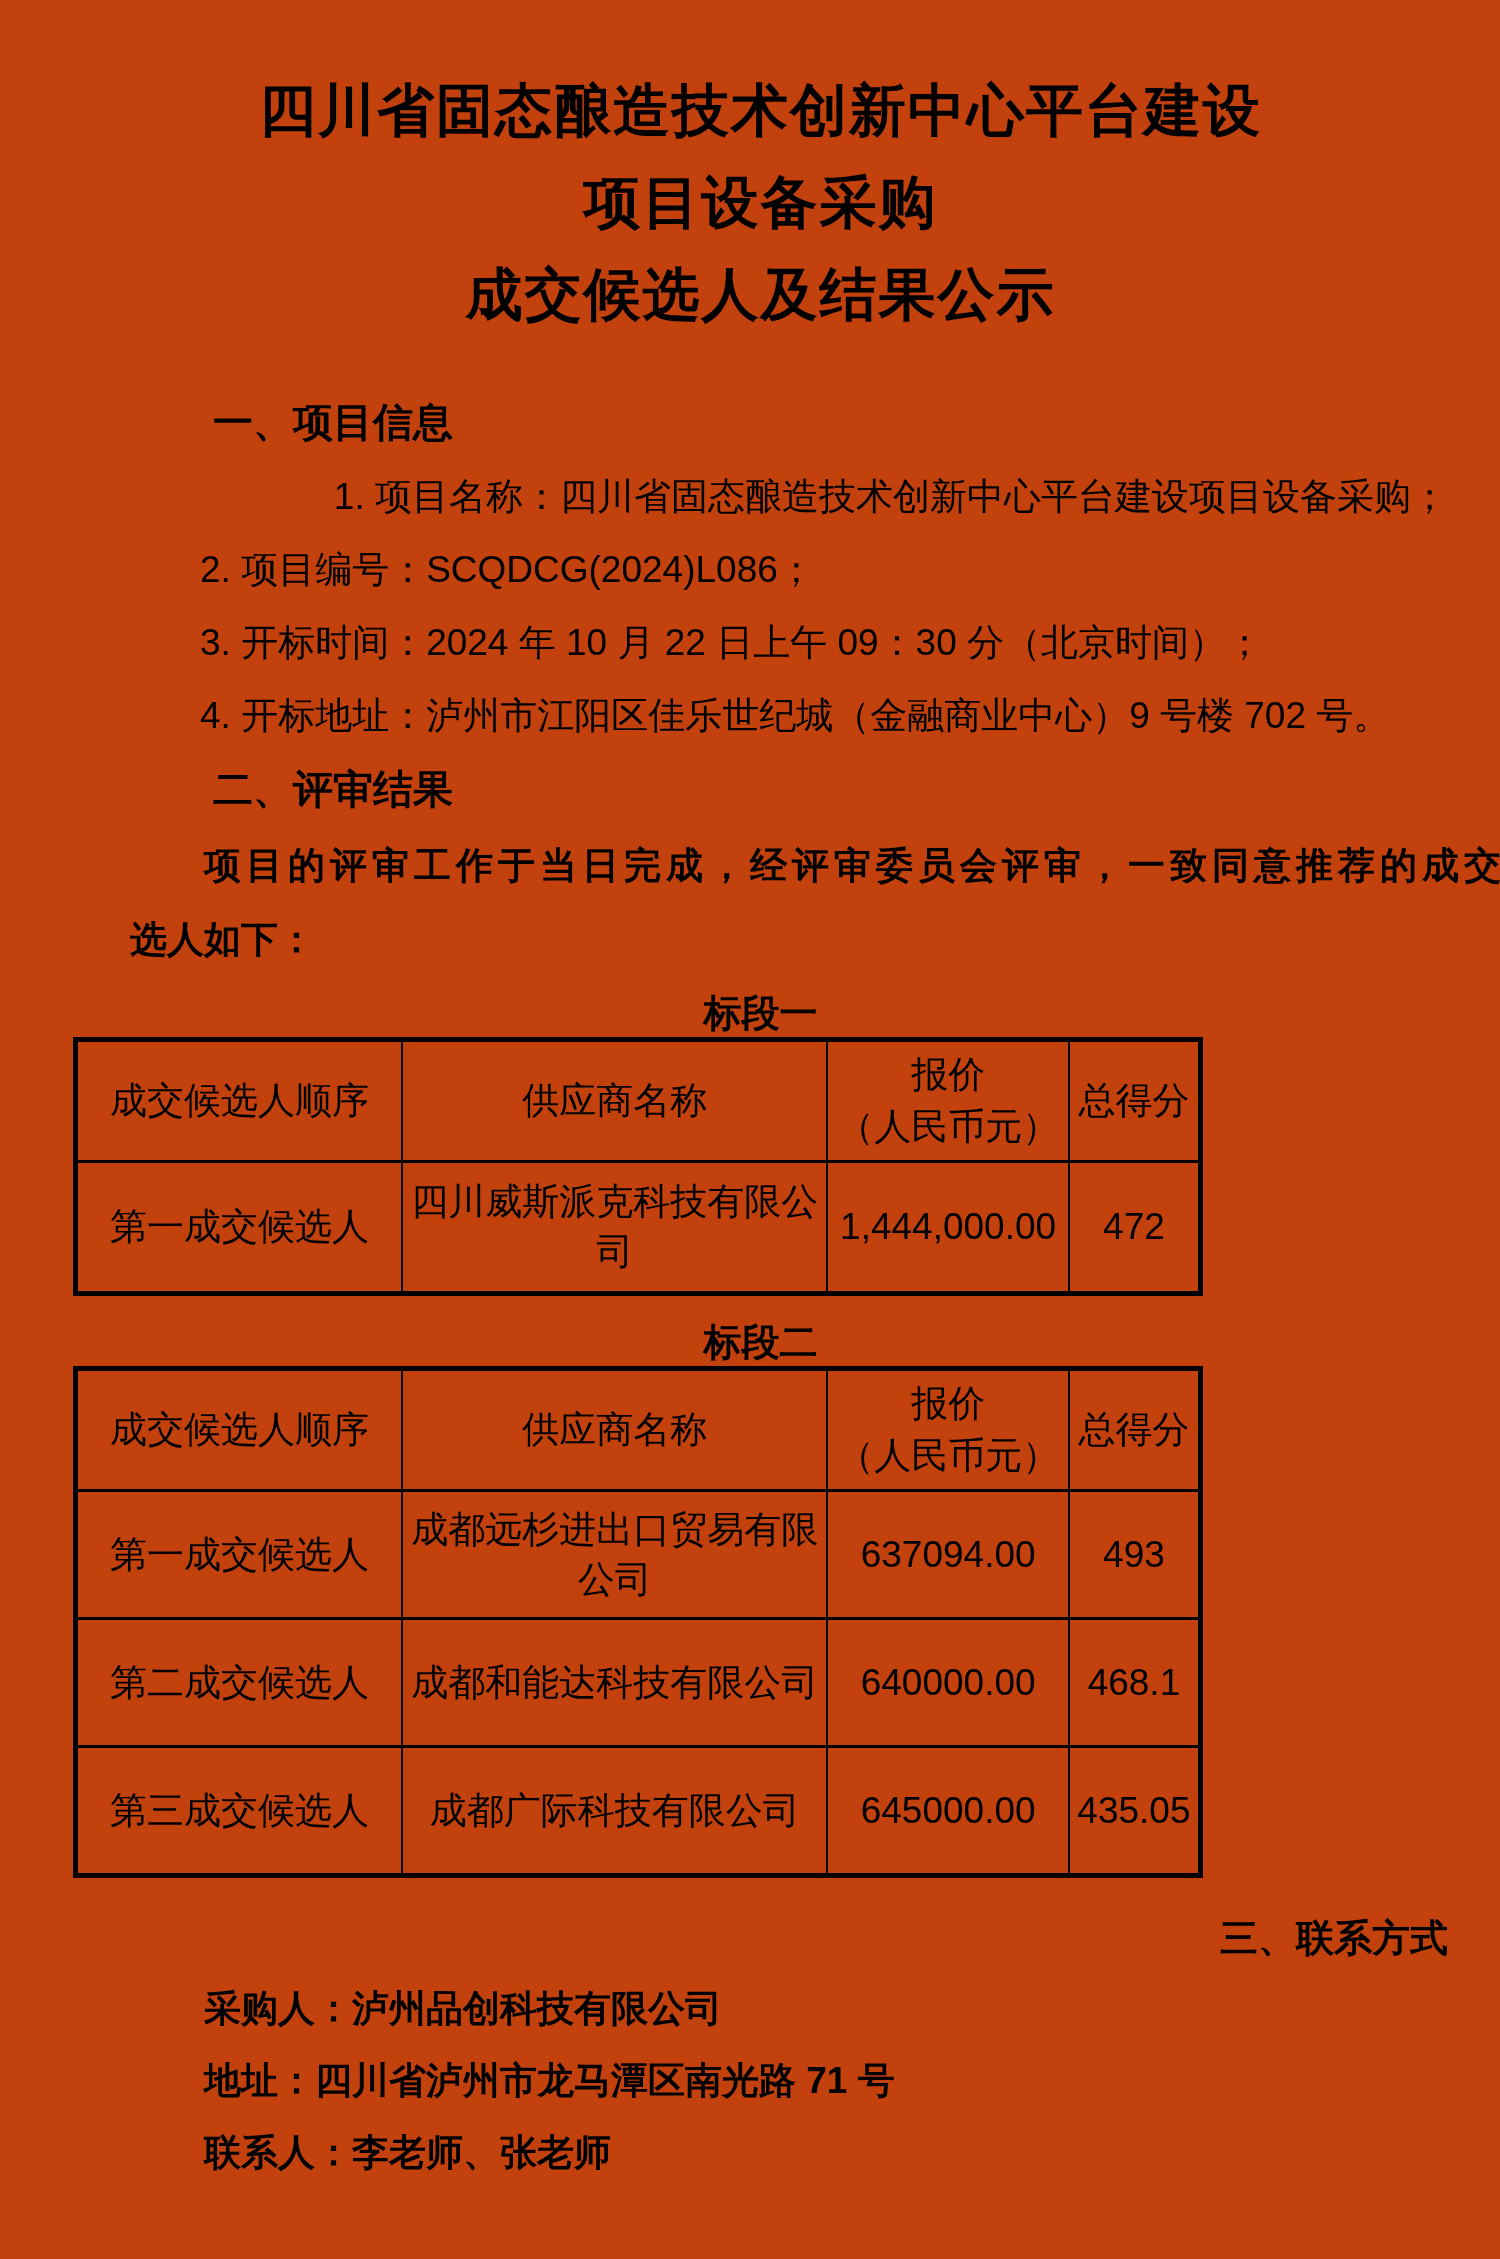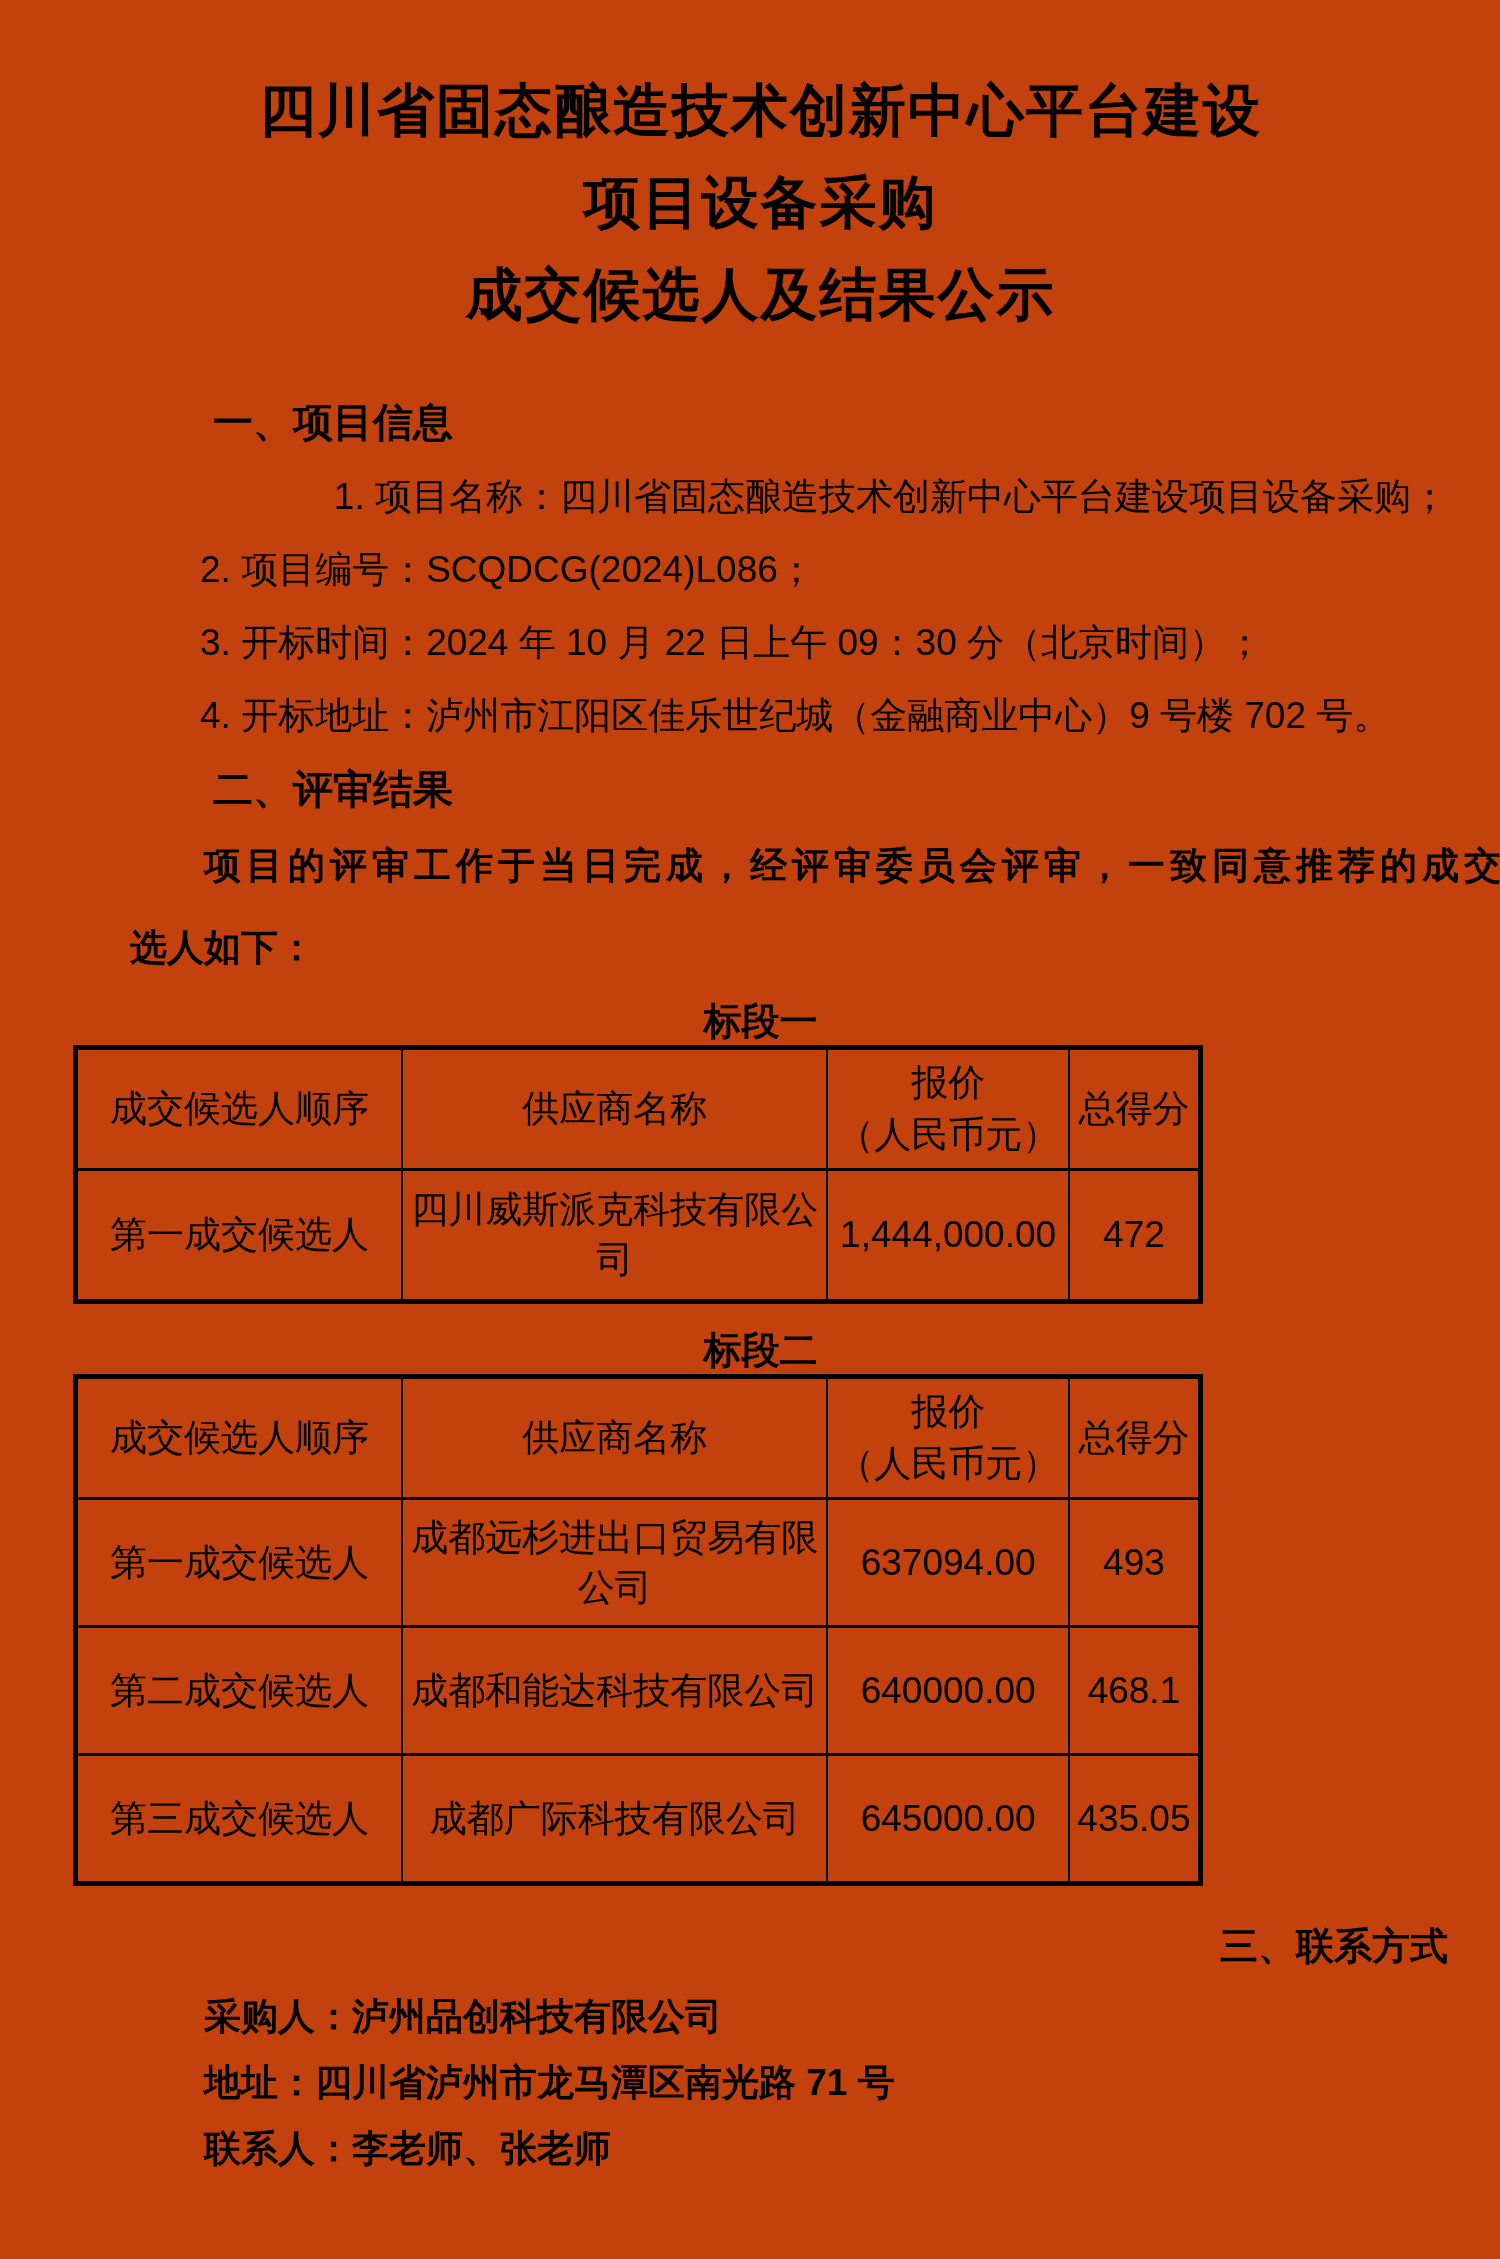--- a/index.html
+++ b/index.html
@@ -64,21 +64,21 @@
     font-weight: 700;
     line-height: 46px;
     margin-left: 57px;
     white-space: nowrap;
   }
   .para-line.l1 {
     margin-top: 30px;
     padding-left: 74px;
     letter-spacing: 5px;
   }
-  .para-line.l2 { margin-top: 36px; }
+  .para-line.l2 { margin-top: 28px; }
   
   .table-caption {
     font-size: 38px;
     font-weight: 700;
     line-height: 44px;
     margin-top: 28px;
     text-align: center;
     width: 1375px;
   }
   .table-caption.cap2 { margin-top: 24px; }
@@ -108,21 +108,21 @@
   .col-supplier { width: 38%; }
   .col-price    { width: 21.5%; }
   .col-score    { width: 11.5%; }
   .price-head div { line-height: 52px; text-align: center; }
   
   .contact-line {
     font-size: 37px;
     font-weight: 700;
     line-height: 46px;
     margin-left: 131px;
-    margin-top: 20px;
+    margin-top: 26px;
     white-space: nowrap;
   }
   .contact-line.first { margin-top: 24px; }
 </style>
 </head>
 <body>
 
 <div class="page">
 
   <div class="title-block">

